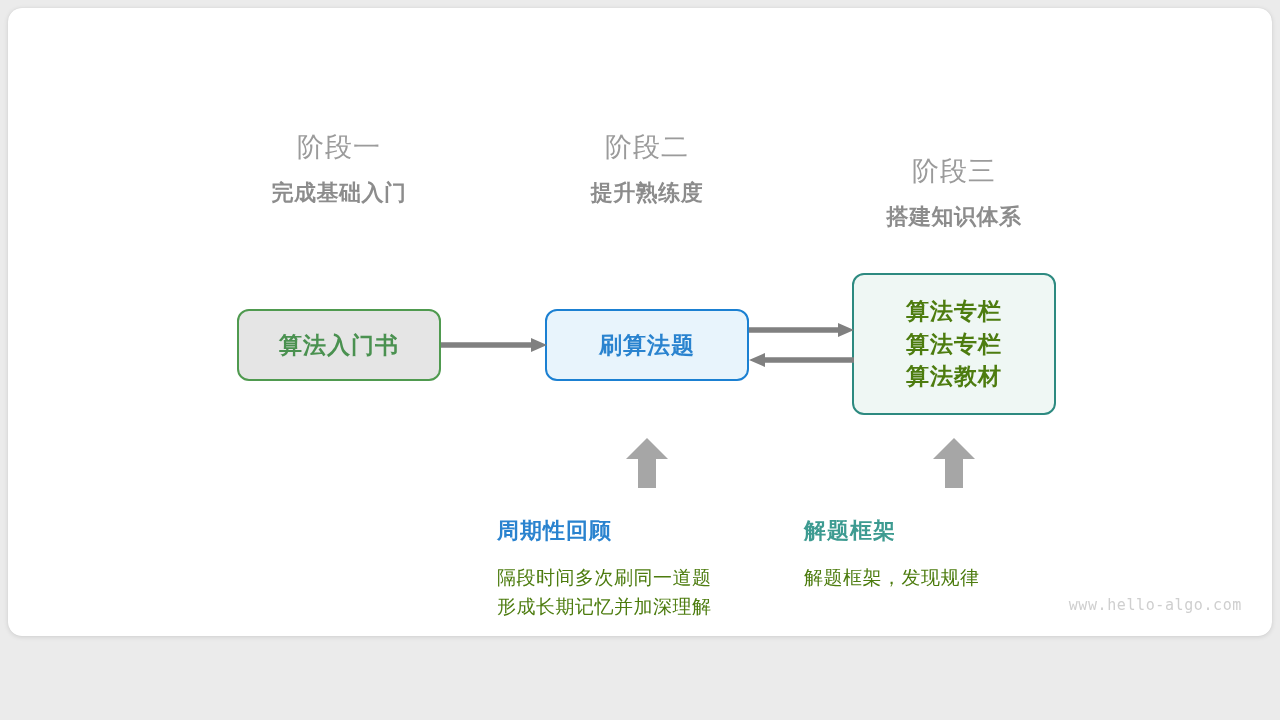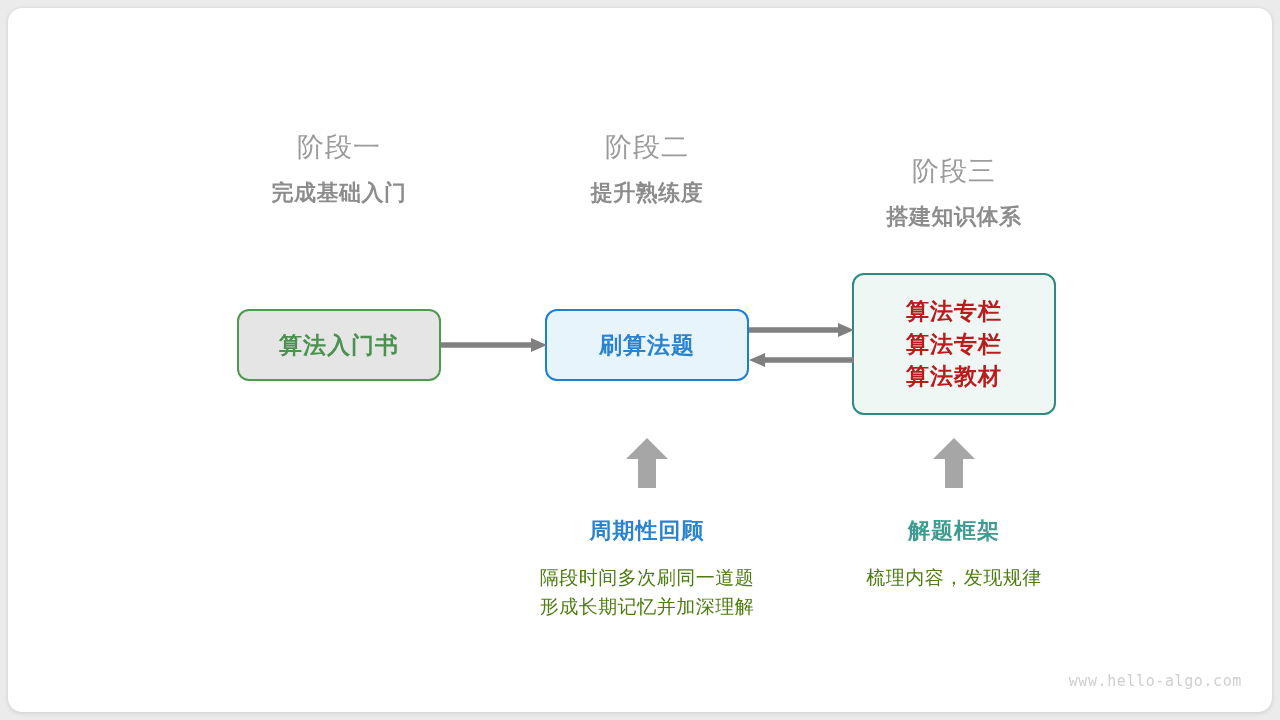--- a/index.html
+++ b/index.html
@@ -11,21 +11,21 @@
     height: 720px;
     background: #ebebeb;
     font-family: "Liberation Sans", "DejaVu Sans", sans-serif;
     overflow: hidden;
   }
   .canvas {
     position: absolute;
     left: 8px;
     top: 8px;
     width: 1264px;
-    height: 704px;
+    height: 628px;
     background: #ffffff;
     border-radius: 14px;
     box-shadow: 0 1px 5px rgba(0,0,0,0.12), 0 0 1px rgba(0,0,0,0.10);
     overflow: hidden;
   }
 
   
   .stage {
     position: absolute;
     text-align: center;
@@ -75,21 +75,21 @@
     left: 537px; top: 301px; width: 204px; height: 72px;
     background: #e8f4fc;
     border-color: #1b80d2;
     color: #2a83cf;
     align-items: center;
   }
   #node-resources {
     left: 844px; top: 265px; width: 204px; height: 142px;
     background: #eff7f4;
     border-color: #2d8a80;
-    color: #b91c1c;
+    color: #4d7c0f;
     line-height: 1.42;
   }
   #node-resources .line { display: block; }
 
   
   .h-arrow {
     position: absolute;
     height: 16px;
   }
   .h-arrow svg { display: block; }
@@ -100,21 +100,20 @@
   
   .up-arrow { position: absolute; width: 42px; height: 50px; }
   .up-arrow svg { display: block; }
   #up-arrow-review { left: 618px; top: 430px; }
   #up-arrow-summary { left: 925px; top: 430px; }
 
   
   .annotation {
     position: absolute;
     width: 300px;
-    text-align: center;
   }
   .annotation-title {
     font-size: 22px;
     font-weight: bold;
     line-height: 1;
     letter-spacing: 1px;
   }
   .annotation-desc {
     margin-top: 22px;
     font-size: 19px;
@@ -202,19 +201,19 @@
     <div class="annotation-title">周期性回顾</div>
     <div class="annotation-desc">
       <span class="line">隔段时间多次刷同一道题</span>
       <span class="line">形成长期记忆并加深理解</span>
     </div>
   </div>
 
   <div class="annotation" id="annotation-summary">
     <div class="annotation-title">解题框架</div>
     <div class="annotation-desc">
-      <span class="line">梳理内容，发现规律</span>
+      <span class="line">解题框架，发现规律</span>
     </div>
   </div>
 
   <div id="watermark">www.hello-algo.com</div>
 
 </div>
 
 </body></html>

